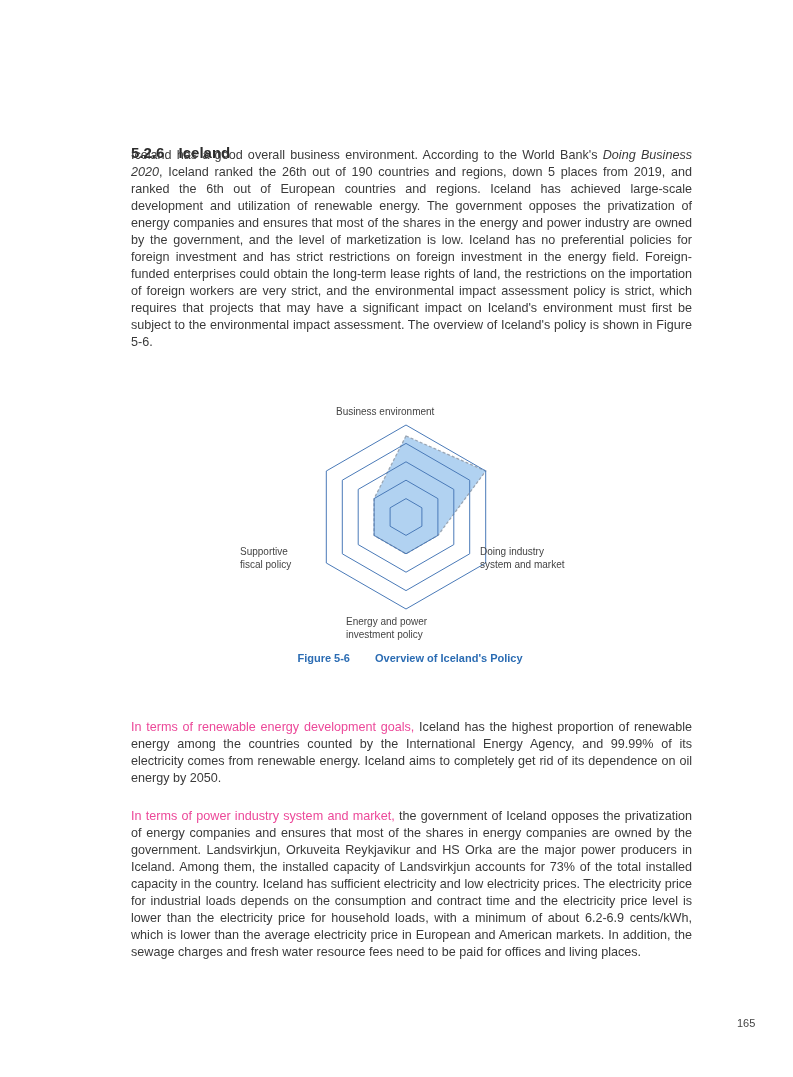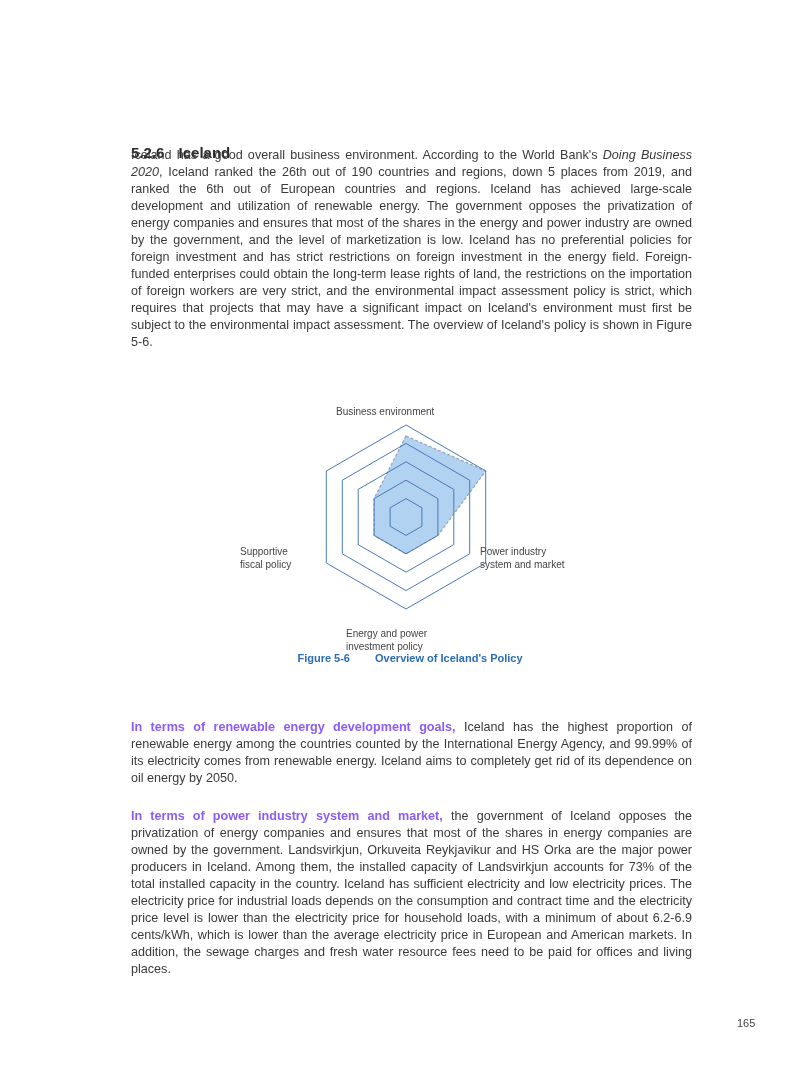--- a/index.html
+++ b/index.html
@@ -5,21 +5,21 @@
   html, body { margin: 0; padding: 0; background: #ffffff; }
   body { width: 793px; height: 1077px; position: relative; overflow: hidden;
          font-family: "Liberation Sans", sans-serif; color: #333333; }
   .heading { position: absolute; left: 131px; top: 112px; font-size: 15px; font-weight: bold; color: #2a2a2a; margin-top: 32px; }
   .heading .num { margin-right: 10px; }
   .para { position: absolute; left: 131px; width: 561px; font-size: 12.6px; line-height: 17px;
           text-align: justify; color: #3a3a3a; }
   .para1 { top: 147px; }
   .para2 { top: 719px; }
   .para3 { top: 808px; }
-  .para b { font-weight: bold; color: #8b5cf6; }
+  .para b { font-weight: normal; color: #ec4899; }
   .figure { position: absolute; left: 230px; top: 400px; width: 360px; height: 270px; }
   .figure svg { position: absolute; left: 0; top: 0; }
   .axis-label { position: absolute; font-size: 10px; line-height: 12.6px; color: #444444; }
   .caption { position: absolute; left: 0; width: 360px; top: 252px; text-align: center;
              font-size: 11px; font-weight: bold; color: #2b6cb3; }
   .caption .fignum { margin-right: 22px; }
   .page-number { position: absolute; left: 737px; top: 1017px; font-size: 11px; color: #444444; }
 </style>
 </head>
 <body>
@@ -40,24 +40,24 @@
       <polygon points="176.0,80.2 207.9,98.6 207.9,135.4 176.0,153.8 144.1,135.4 144.1,98.6" fill="none" stroke="#4a7ab8" stroke-width="1"></polygon>
       <polygon points="176.0,61.8 223.8,89.4 223.8,144.6 176.0,172.2 128.2,144.6 128.2,89.4" fill="none" stroke="#4a7ab8" stroke-width="1"></polygon>
       <polygon points="176.0,43.4 239.7,80.2 239.7,153.8 176.0,190.6 112.3,153.8 112.3,80.2" fill="none" stroke="#4a7ab8" stroke-width="1"></polygon>
       <polygon points="176.0,25.0 255.7,71.0 255.7,163.0 176.0,209.0 96.3,163.0 96.3,71.0" fill="none" stroke="#4a7ab8" stroke-width="1"></polygon>
     </svg>
 
   <div class="axis-label" style="left:106px; top:6px; width:140px;">
     <span>Business environment</span>
   </div>
   <div class="axis-label" style="left:250px; top:146px; width:112px;">
-    <div>Power industry</div>
+    <div>Doing industry</div>
     <div>system and market</div>
   </div>
-  <div class="axis-label" style="left:116px; top:216px; width:120px;margin-top:12px;">
+  <div class="axis-label" style="left:116px; top:216px; width:120px;">
     <div>Energy and power</div>
     <div>investment policy</div>
   </div>
   <div class="axis-label" style="left:10px; top:146px; width:100px;">
     <div>Supportive</div>
     <div>fiscal policy</div>
   </div>
 
   <div class="caption">
     <span class="fignum">Figure 5-6</span>

